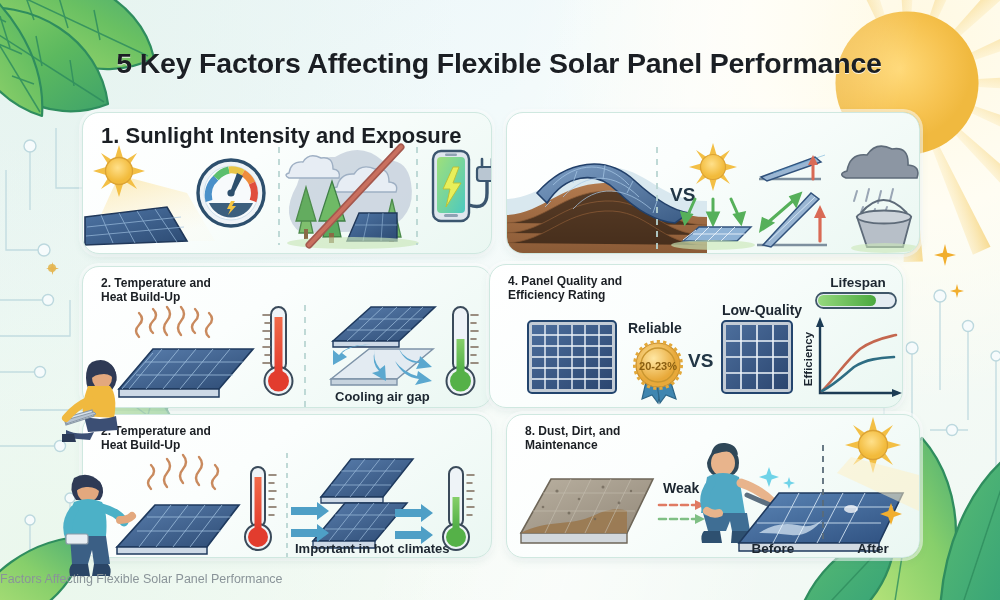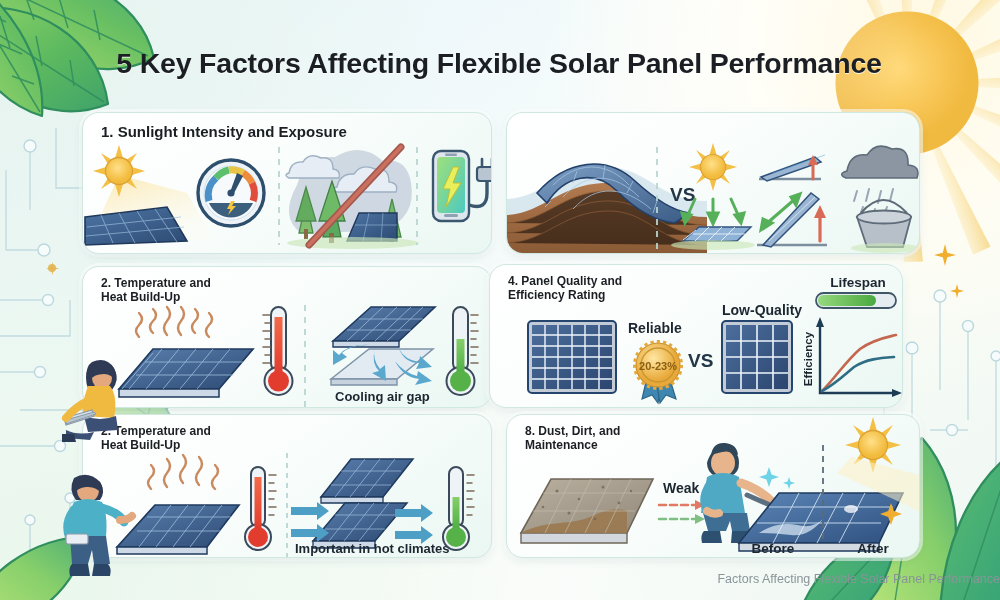--- a/index.html
+++ b/index.html
@@ -47,28 +47,28 @@
   
   .card{
     position:absolute;border-radius:17px;
     background:linear-gradient(145deg,#ffffff 0%,#fbfefd 38%,#eaf7f2 100%);
     border:1.6px solid #cfe8e0;
     box-shadow:0 3px 9px rgba(80,120,120,.13), 0 0 0 3px rgba(255,255,255,.55);
     overflow:hidden;
   }
   .card-title{
     position:absolute;left:18px;top:10px;
-    font-size:15px;font-weight:bold;color:#1b1f24;line-height:1.14;
+    font-size:22px;font-weight:bold;color:#1b1f24;line-height:1.14;
     white-space:pre-line;
   }
   .card-title.lg{font-size:12px;}
 
   
   .footer{
-    position:absolute;left:0;right:0;bottom:14px;text-align:right;
+    position:absolute;left:0;right:0;bottom:14px;text-align:left;
     font-size:12.5px;color:#8a9499;
   }
 
   svg{display:block;overflow:visible;}
 </style>
 </head>
 <body>
 
 <div id="stage">
 

